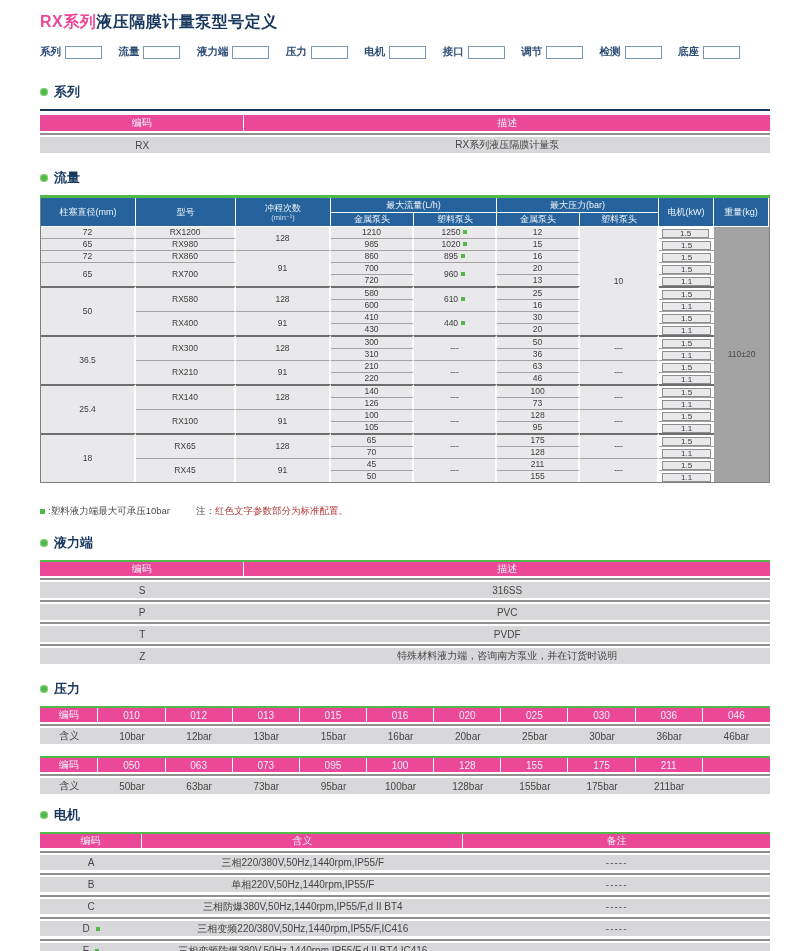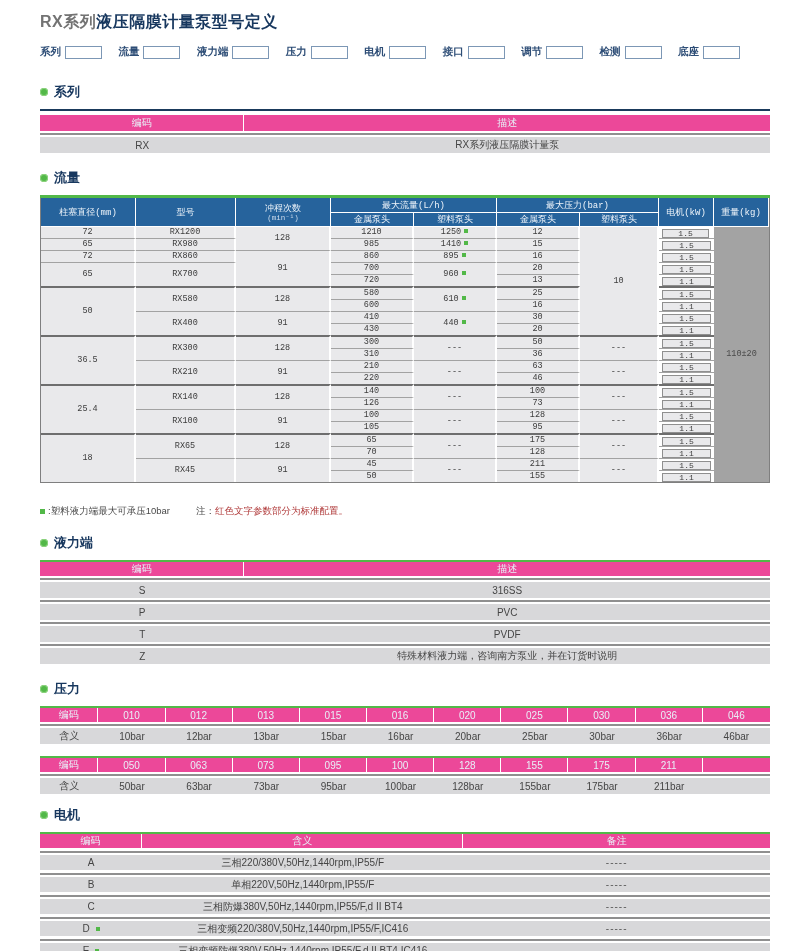--- a/index.html
+++ b/index.html
@@ -6,21 +6,21 @@
   html,body { background:#ffffff; }
   body {
     width:800px; height:951px; overflow:hidden;
     font-family:"Liberation Sans","DejaVu Sans",sans-serif;
     color:#3c3c3c;
   }
   .page { padding:8px 30px 0 40px; }
 
   
   .doc-title { font-size:16px; font-weight:bold; margin:4px 0 12px; letter-spacing:.5px; }
-  .t-green { color:#737373; }
+  .t-green { color:#ec4899; }
   .t-navy  { color:#17375e; }
 
   
   .codeline { display:flex; justify-content:space-between; width:700px; margin-bottom:24px; }
   .cf { display:flex; align-items:center; }
   .cf-label { font-size:10.5px; font-weight:bold; color:#2d4d76; }
   .cf-box { display:inline-block; width:37px; height:13px; border:1px solid #7c97b5; background:#fff; margin-left:4px; }
 
   
   .sec { display:flex; align-items:center; margin:16px 0 8px; }
@@ -34,21 +34,21 @@
   .bar-cell { display:flex; align-items:center; justify-content:center; border-right:1px solid #fff; }
   .bar-cell:last-child { border-right:none; }
   .grow { display:flex; background:#d8d8da; height:16px; align-items:stretch; font-size:10px; color:#454545; margin-top:6px; position:relative; }
   .grow::before { content:""; position:absolute; top:-4px; left:0; right:0; border-top:2px solid #8f8f8f; }
   .grow-cell { display:flex; align-items:center; justify-content:center; }
   .w28 { width:28%; } .w72 { width:72%; }
   .wm1 { width:14%; } .wm2 { width:44%; } .wm3 { width:42%; }
   .wp0 { width:8%; }  .wp  { width:9.2%;text-align:center; }
 
   
-  .flow-wrap { border-top:3px solid #52b848; margin-top:2px;font-family:Liberation Mono, monospace; }
+  .flow-wrap { border-top:3px solid #52b848; margin-top:2px; }
   table.flow { width:100%; table-layout:fixed; border-collapse:separate; border-spacing:0;
                border:1px solid #7f7f7f; border-top:none; }
   table.flow th { background:#26639c; color:#eef4fa; font-weight:normal; font-size:9px;
                   padding:0; height:15px; border-right:1px solid #fff; border-bottom:1px solid #fff; }
   table.flow tr.subhead th { height:13px; }
   table.flow th .unit { display:block; font-size:7.5px; color:#cfdded; line-height:6px; padding-bottom:2px; }
   table.flow td { background:#e9e9eb; text-align:center; font-size:8.5px; color:#3c3c3c;
                   padding:0; height:11px; line-height:11px;
                   border-right:2px solid #fff; border-top:1px solid #a2a2a2; }
   table.flow tbody tr:first-child td { border-top:none; }
@@ -182,21 +182,21 @@
             <td rowspan="9"><span>10</span></td>
             <td class="kw red">
               <div class="kwbox">1.5</div>
             </td>
             <td class="wt" rowspan="21"><span>110±20</span></td>
           </tr>
           <tr>
             <td><span>65</span></td>
             <td><span>RX980</span></td>
             <td><span>985</span></td>
-            <td><span>1410</span><span class="gsq"></span></td>
+            <td><span>1020</span><span class="gsq"></span></td>
             <td><span>15</span></td>
             <td class="kw red">
               <div class="kwbox">1.5</div>
             </td>
           </tr>
           <tr>
             <td><span>72</span></td>
             <td><span>RX860</span></td>
             <td rowspan="3"><span>91</span></td>
             <td><span>860</span></td>

